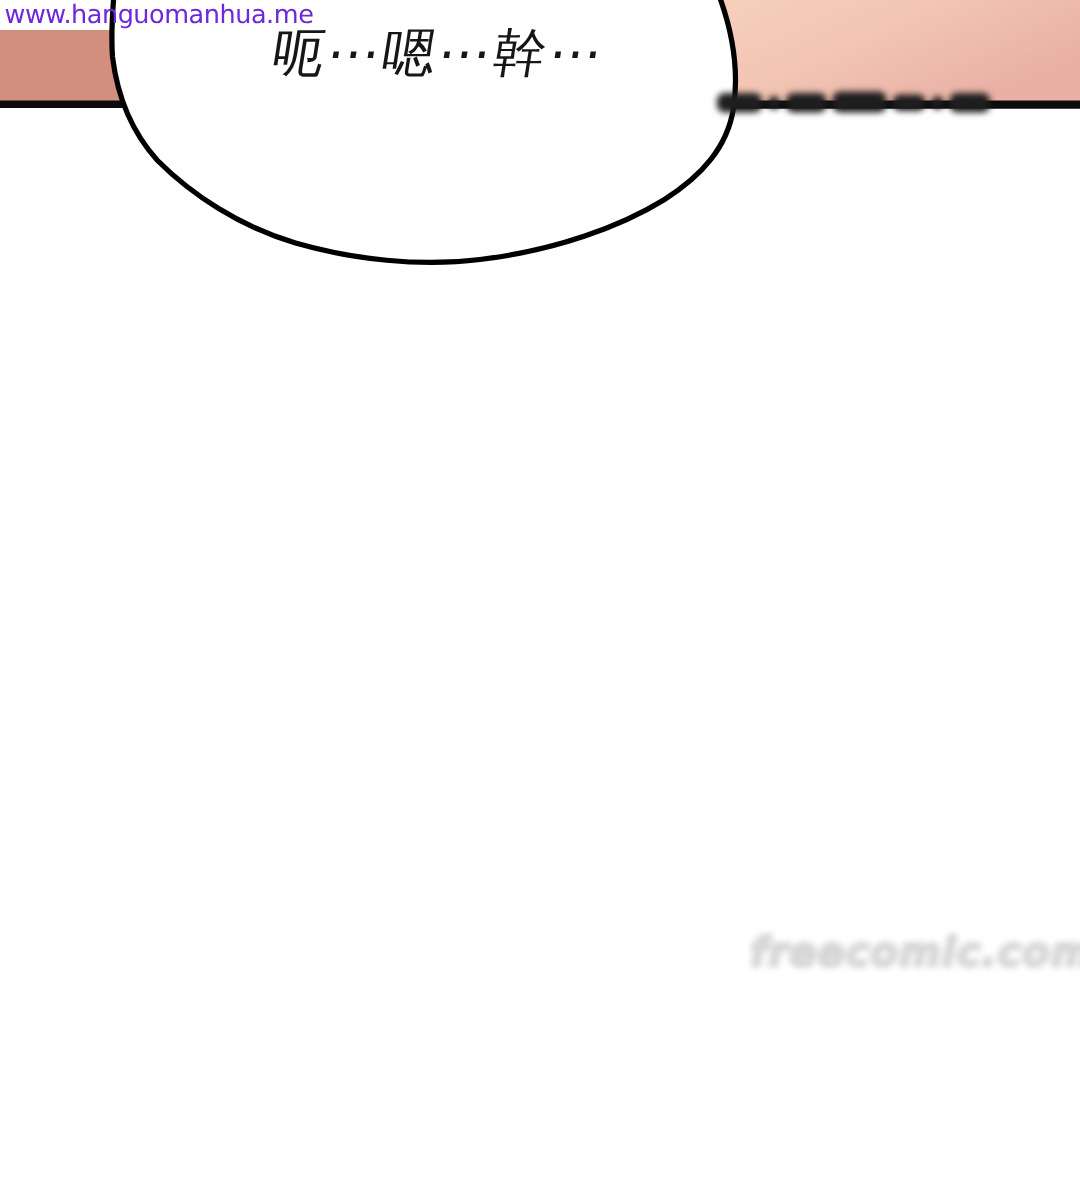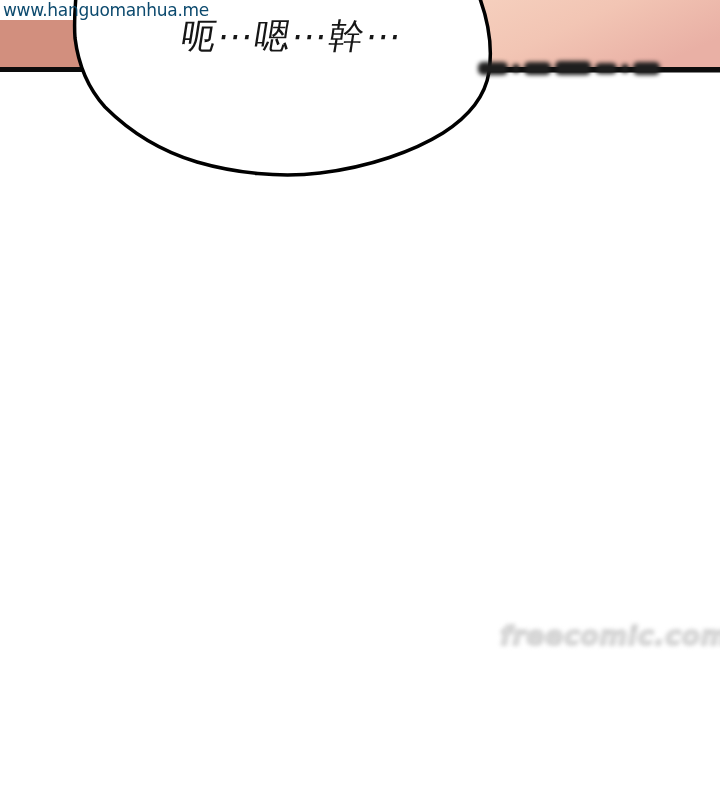--- a/index.html
+++ b/index.html
@@ -16,21 +16,21 @@
     left: 0; top: 0;
     width: 720px; height: 200px;
     display: block;
   }
   .site-wm {
     position: absolute;
     left: 3px; top: 1px;
     font-size: 17px;
     line-height: 19px;
     letter-spacing: -0.3px;
-    color: #0c4a6e;
+    color: #6d28d9;
     white-space: nowrap;
     z-index: 6;
   }
   .bubble-text {
     position: absolute;
     left: 181px; top: 16px;
     font-size: 35px;
     line-height: 40px;
     letter-spacing: 2px;
     color: #161616;

